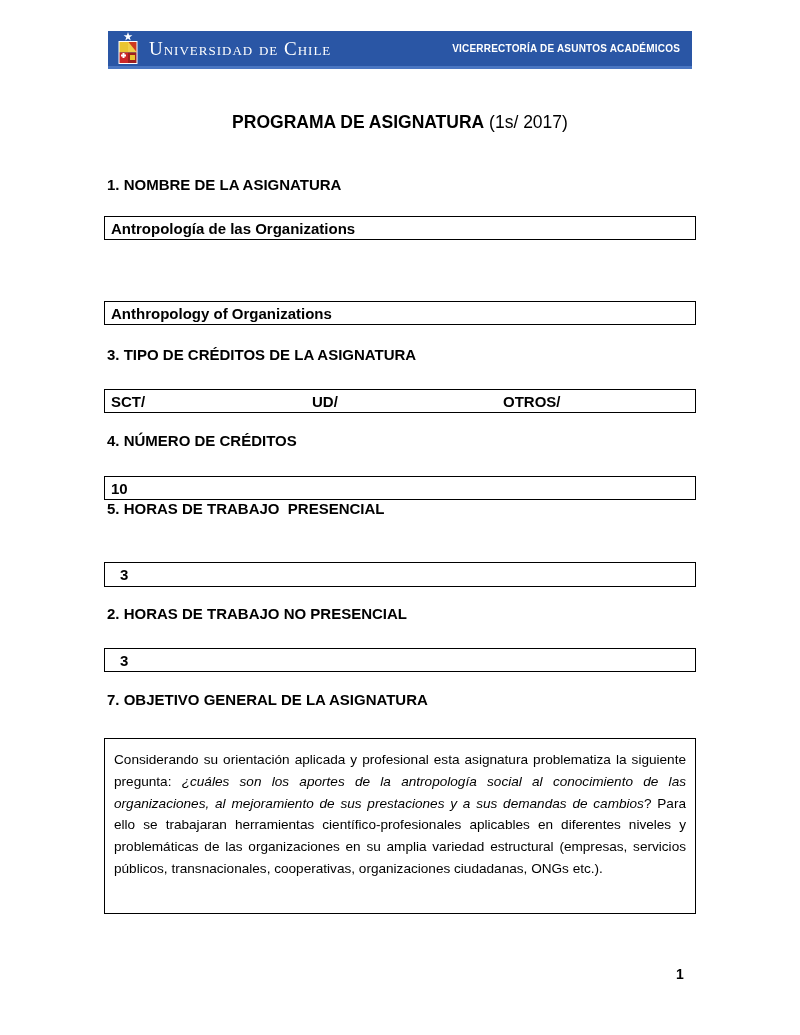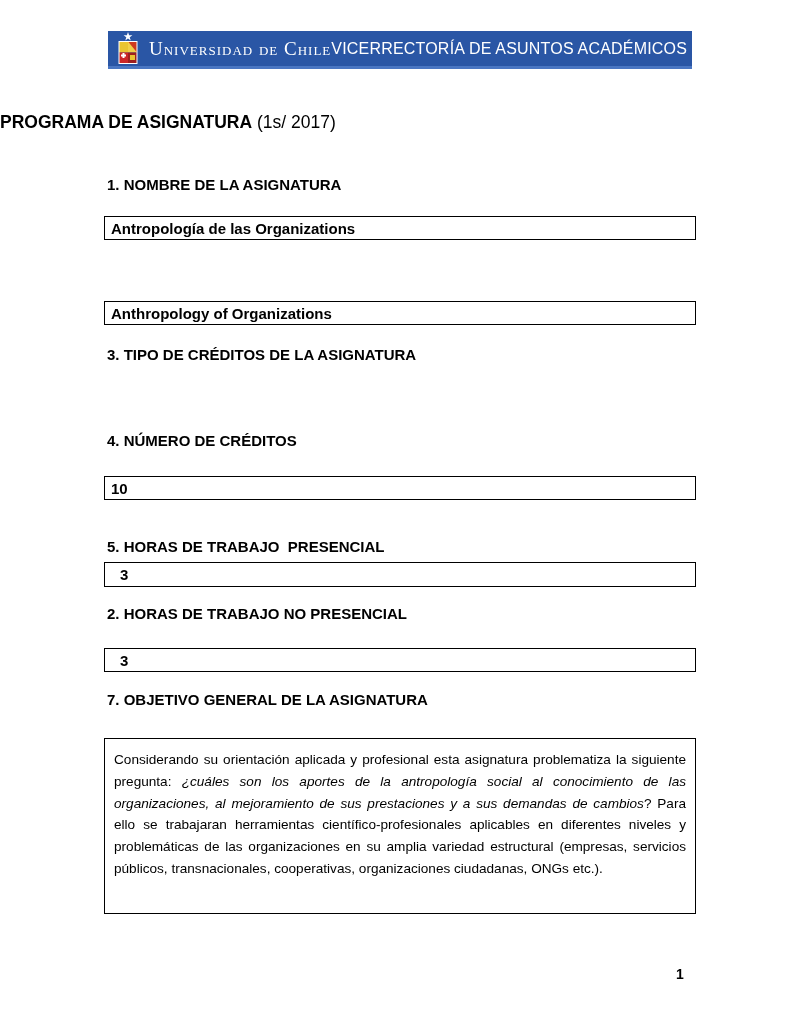--- a/index.html
+++ b/index.html
@@ -35,31 +35,32 @@
   .uni-name {
     font-family: "Liberation Serif", serif;
     font-variant: small-caps;
     color: #ffffff;
     font-size: 19px;
     letter-spacing: 1px;
     white-space: nowrap;
   }
   .office-name {
     color: #ffffff;
-    font-size: 16px;
-    font-weight: normal;
+    font-size: 10px;
+    font-weight: bold;
     letter-spacing: 0.2px;
     white-space: nowrap;
   }
 
   
   .doc-title {
     position: absolute;
     left: 0; top: 112px;
     width: 100%;
+    text-align: center;
     font-size: 17.5px;
     font-weight: normal;
     white-space: pre-wrap;
   }
   .doc-title .t-main { font-weight: bold; }
 
   
   .fheading {
     position: absolute;
     left: 107px;
@@ -151,27 +152,32 @@
   <h2 class="fheading" style="top:176px">1. NOMBRE DE LA ASIGNATURA</h2>
   <div class="fbox" style="top:216px">
     <span class="fvalue">Antropología de las Organizations</span>
   </div>
 
   <div class="fbox" style="top:301px">
     <span class="fvalue">Anthropology of Organizations</span>
   </div>
 
   <h2 class="fheading" style="top:346px">3. TIPO DE CRÉDITOS DE LA ASIGNATURA</h2>
+  <div class="fbox" style="top:389px">
+    <span class="credit-label credit-sct">SCT/</span>
+    <span class="credit-label credit-ud">UD/</span>
+    <span class="credit-label credit-otros">OTROS/</span>
+  </div>
 
   <h2 class="fheading" style="top:432px">4. NÚMERO DE CRÉDITOS</h2>
   <div class="fbox" style="top:476px">
     <span class="fvalue">10</span>
   </div>
 
-  <h2 class="fheading" style="top:538px">5. HORAS DE TRABAJO  PRESENCIAL</h2>
+  <h2 class="fheading" style="top:500px">5. HORAS DE TRABAJO  PRESENCIAL</h2>
   <div class="fbox" style="top:562px;height:25px">
     <span class="fvalue indent">3</span>
   </div>
 
   <h2 class="fheading" style="top:605px">2. HORAS DE TRABAJO NO PRESENCIAL</h2>
   <div class="fbox" style="top:648px">
     <span class="fvalue indent">3</span>
   </div>
 
   <h2 class="fheading" style="top:691px">7. OBJETIVO GENERAL DE LA ASIGNATURA</h2>

